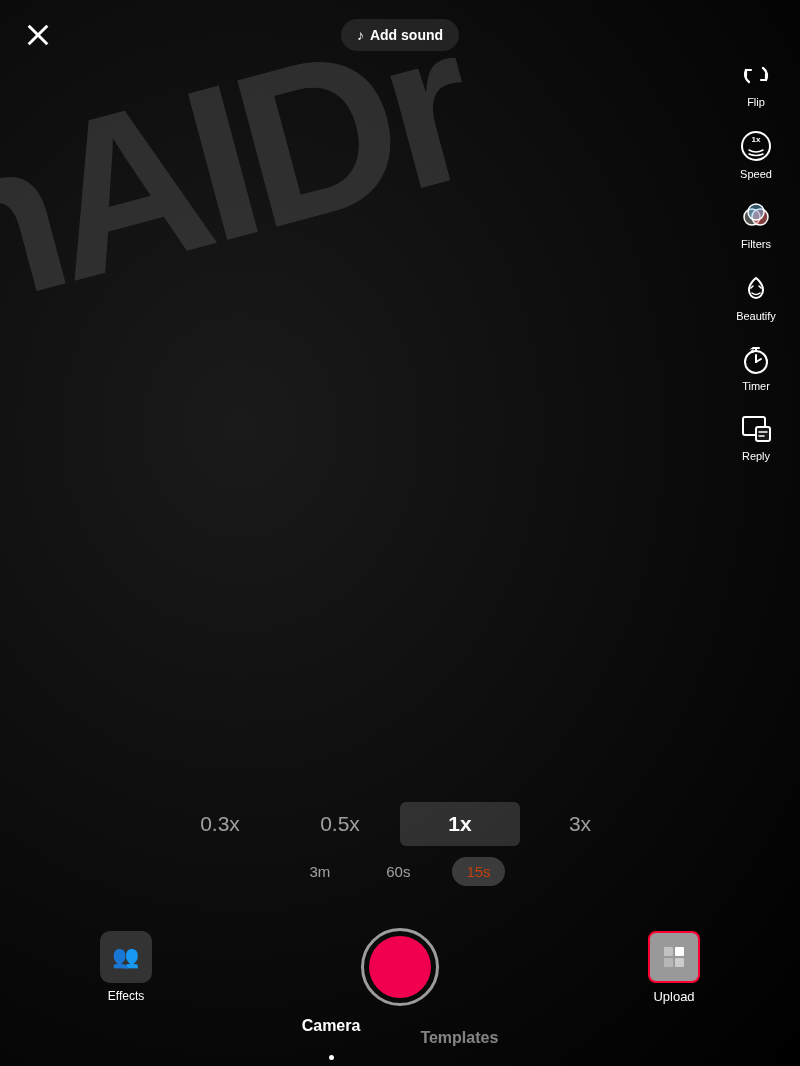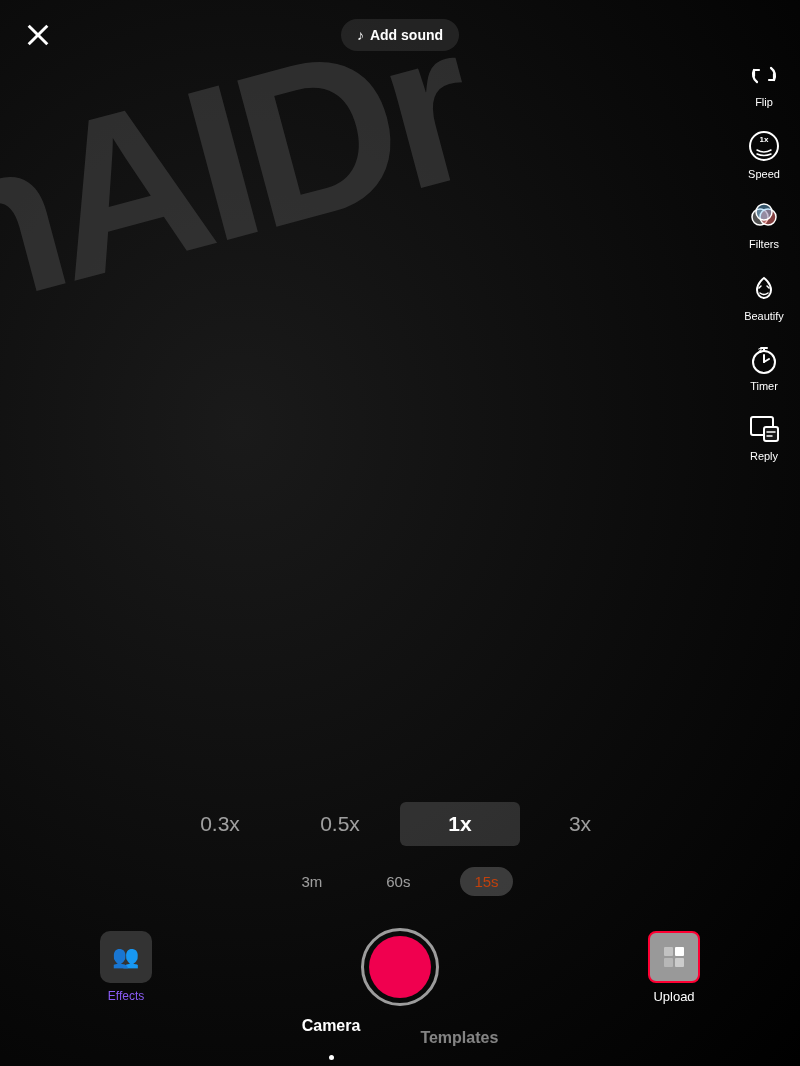--- a/index.html
+++ b/index.html
@@ -93,21 +93,21 @@
     }
 
     
     .right-sidebar {
       position: absolute;
       right: 0;
       top: 40px;
       width: 80px;
       display: flex;
       flex-direction: column;
-      align-items: flex-end;
+      align-items: flex-start;
       gap: 4px;
       z-index: 10;
       padding-top: 10px;
     }
 
     .sidebar-item {
       display: flex;
       flex-direction: column;
       align-items: center;
       gap: 4px;
@@ -157,27 +157,27 @@
 
     .speed-option.active {
       color: #fff;
       font-weight: 700;
       background: rgba(255,255,255,0.15);
       border-radius: 6px;
     }
 
     .duration-selector {
       position: absolute;
-      bottom: 170px;
+      bottom: 180px;
       left: 0;
       right: 0;
       display: flex;
       justify-content: center;
       align-items: center;
-      gap: 36px;
+      gap: 28px;
       z-index: 10;
     }
 
     .duration-option {
       color: rgba(255,255,255,0.6);
       font-size: 15px;
       font-weight: 500;
       padding: 6px 14px;
       cursor: pointer;
       border-radius: 20px;
@@ -218,21 +218,21 @@
       border-radius: 10px;
       overflow: hidden;
       background: #333;
       display: flex;
       align-items: center;
       justify-content: center;
       font-size: 26px;
     }
 
     .effects-label {
-      color: #8b5cf6;
+      color: #ffffff;
       font-size: 12px;
       font-weight: 500;
     }
 
     .record-btn-outer {
       width: 78px;
       height: 78px;
       border-radius: 50%;
       border: 3px solid rgba(255,255,255,0.6);
       display: flex;

